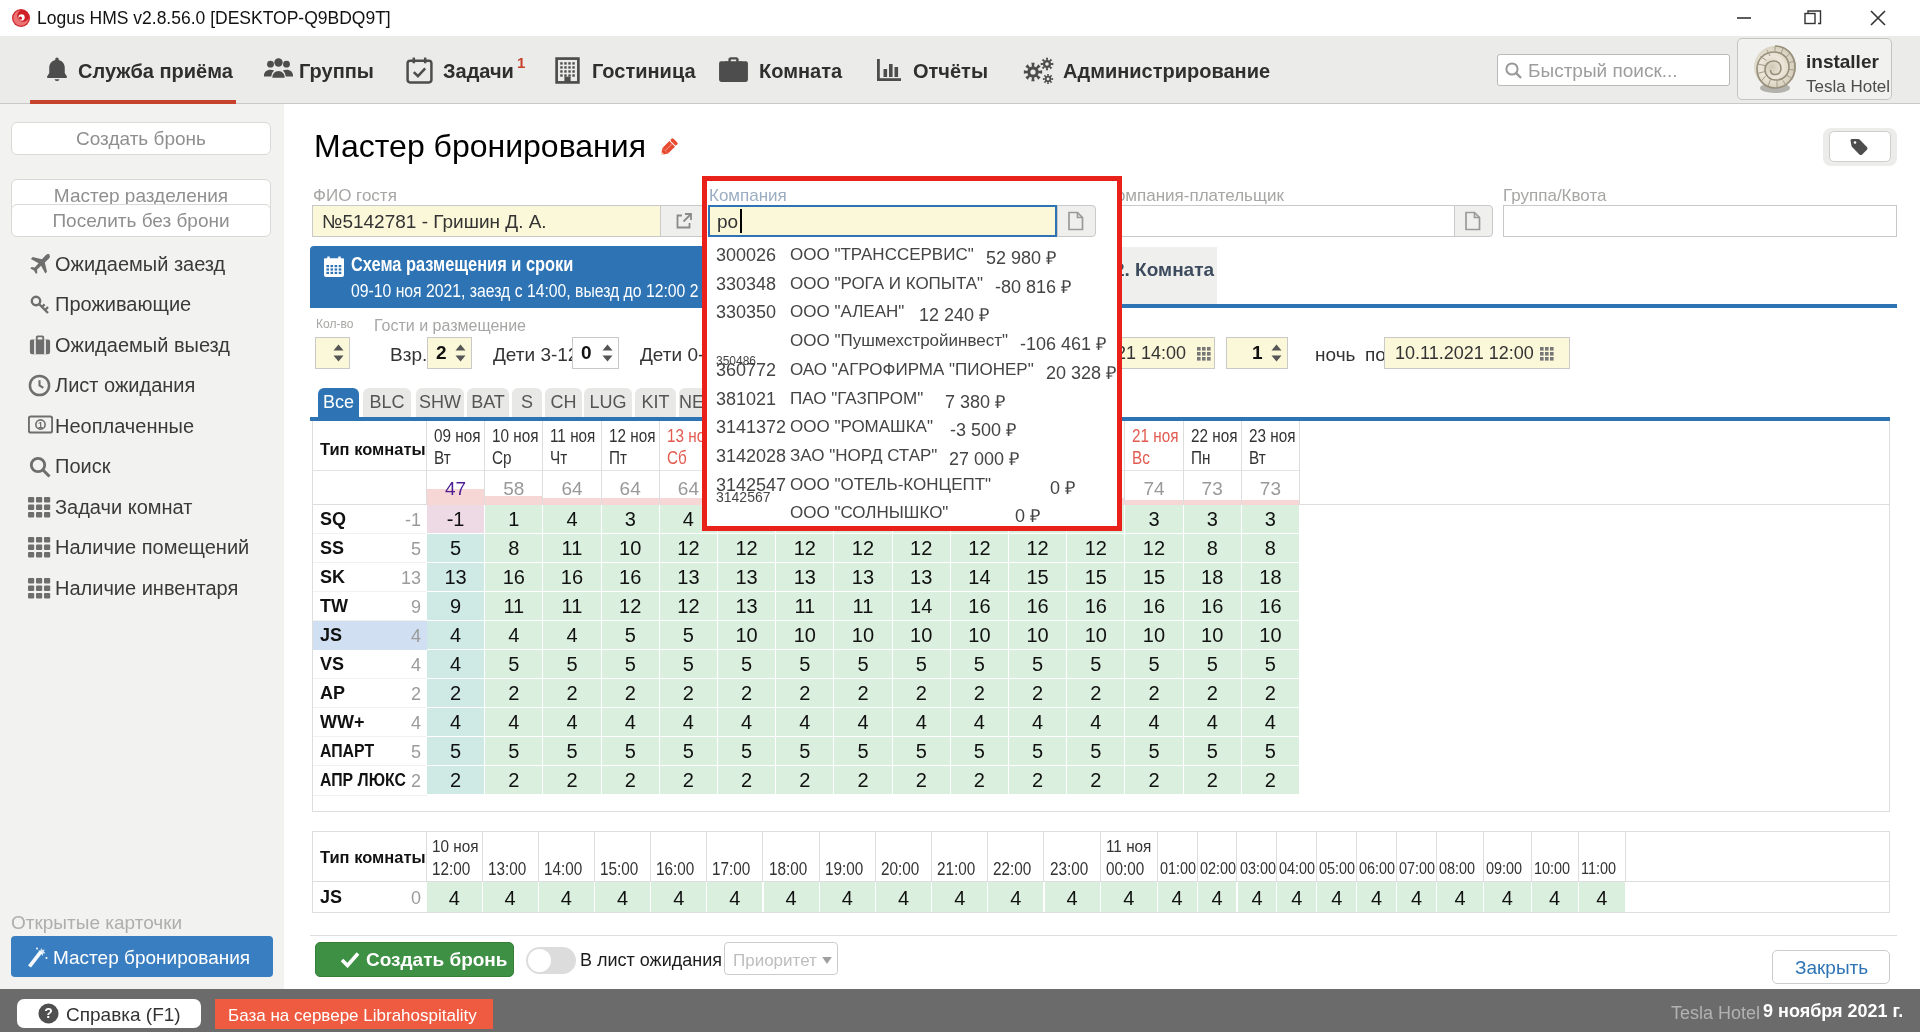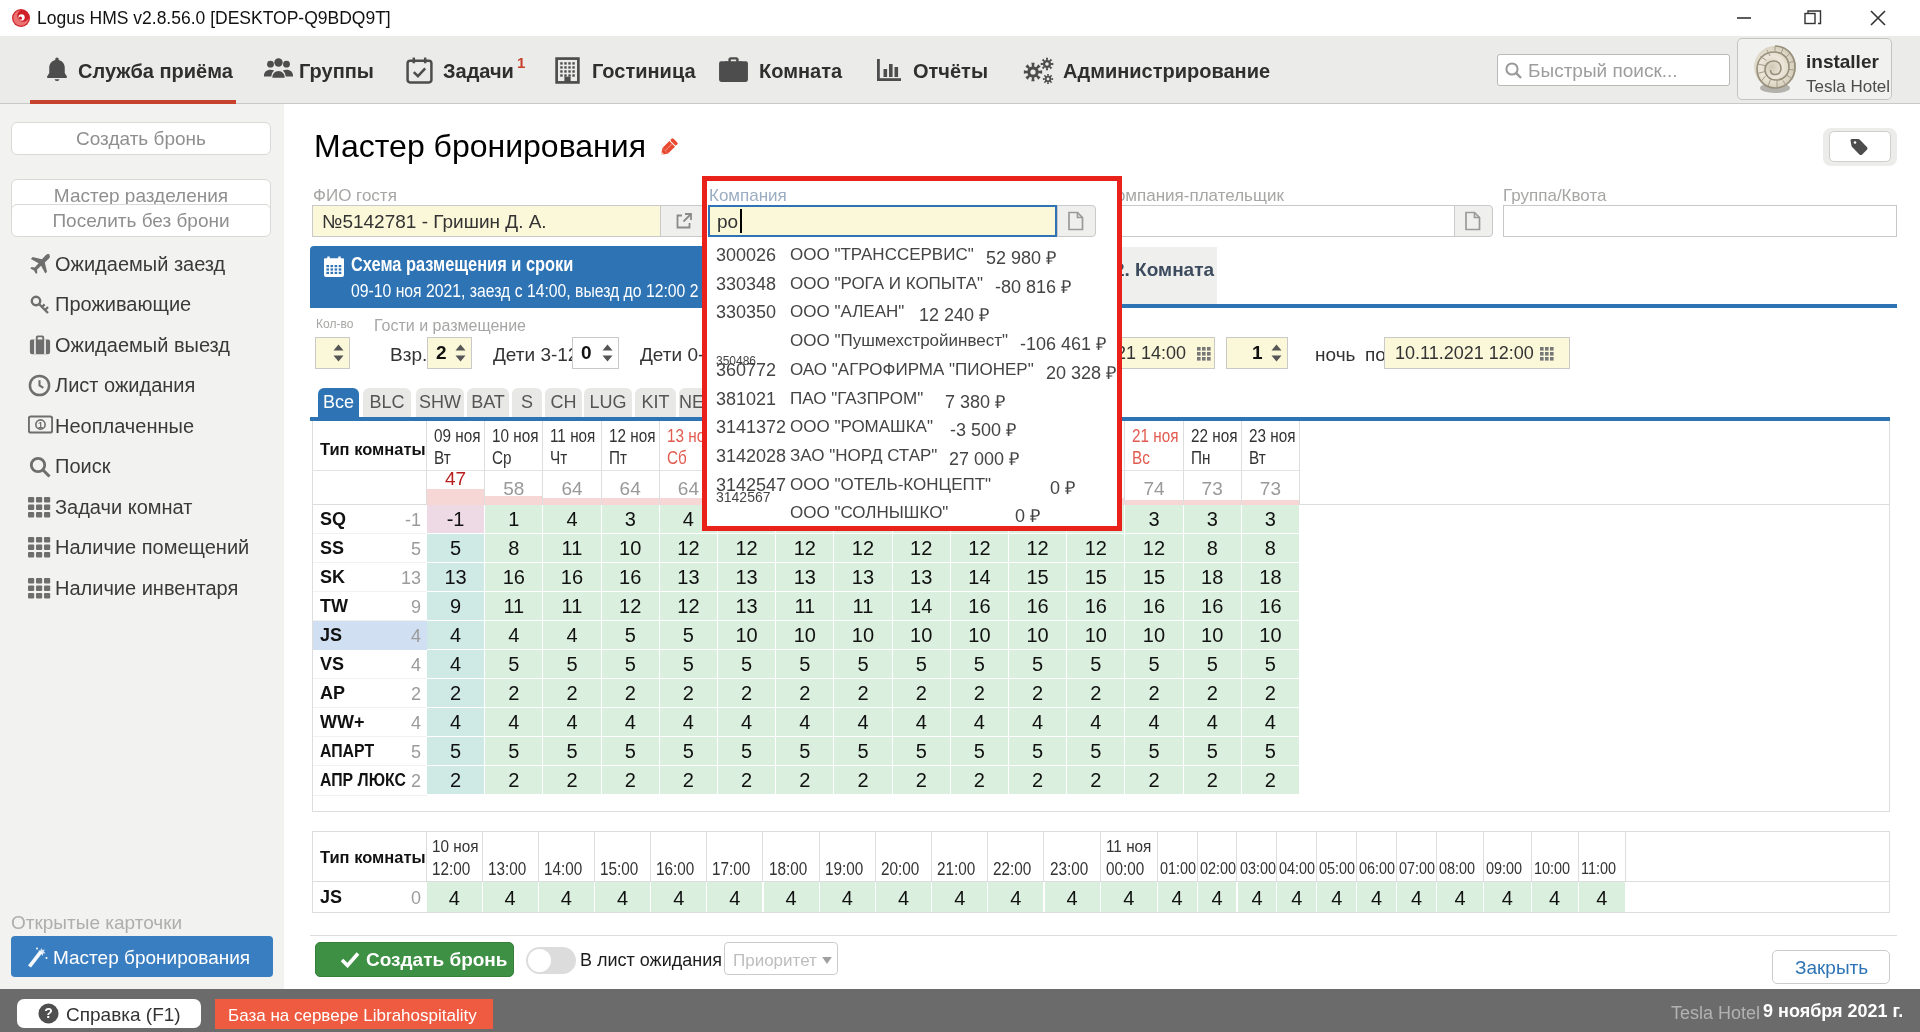--- a/index.html
+++ b/index.html
@@ -443,21 +443,21 @@
 <div class="hdrtxt abs red" style="left:1132.4px;top:426px;">21 ноя</div>
 <div class="hdrtxt abs red" style="left:1132.4px;top:448px;">Вс</div>
 <div class="abs" style="left:1183.6px;top:421px;width:58.2px;height:50px;border-right:1px solid #ddd;border-bottom:1px solid #e3e3e3;"></div>
 <div class="hdrtxt abs " style="left:1190.6px;top:426px;">22 ноя</div>
 <div class="hdrtxt abs " style="left:1190.6px;top:448px;">Пн</div>
 <div class="abs" style="left:1241.8000000000002px;top:421px;width:58.2px;height:50px;border-right:1px solid #ddd;border-bottom:1px solid #e3e3e3;"></div>
 <div class="hdrtxt abs " style="left:1248.8000000000002px;top:426px;">23 ноя</div>
 <div class="hdrtxt abs " style="left:1248.8000000000002px;top:448px;">Вт</div>
 <div class="abs" style="left:427px;top:471px;width:58.2px;height:34px;border-right:1px solid #ddd;border-bottom:1px solid #ddd;"></div>
 <div class="abs" style="left:427px;top:489px;width:57.2px;height:16px;background:#f7d7d5;"></div>
-<div class="abs" style="left:427px;top:468px;width:57.2px;font-size:19px;color:#b91c1c;text-align:center;">47</div>
+<div class="abs" style="left:427px;top:478px;width:57.2px;font-size:19px;color:#4c1d95;text-align:center;">47</div>
 <div class="abs" style="left:485.2px;top:471px;width:58.2px;height:34px;border-right:1px solid #ddd;border-bottom:1px solid #ddd;"></div>
 <div class="abs" style="left:485.2px;top:496px;width:57.2px;height:9px;background:#f7d7d5;"></div>
 <div class="abs" style="left:485.2px;top:478px;width:57.2px;font-size:19px;color:#999;text-align:center;">58</div>
 <div class="abs" style="left:543.4px;top:471px;width:58.2px;height:34px;border-right:1px solid #ddd;border-bottom:1px solid #ddd;"></div>
 <div class="abs" style="left:543.4px;top:498px;width:57.2px;height:7px;background:#f7d7d5;"></div>
 <div class="abs" style="left:543.4px;top:478px;width:57.2px;font-size:19px;color:#999;text-align:center;">64</div>
 <div class="abs" style="left:601.6px;top:471px;width:58.2px;height:34px;border-right:1px solid #ddd;border-bottom:1px solid #ddd;"></div>
 <div class="abs" style="left:601.6px;top:498px;width:57.2px;height:7px;background:#f7d7d5;"></div>
 <div class="abs" style="left:601.6px;top:478px;width:57.2px;font-size:19px;color:#999;text-align:center;">64</div>
 <div class="abs" style="left:659.8px;top:471px;width:58.2px;height:34px;border-right:1px solid #ddd;border-bottom:1px solid #ddd;"></div>

